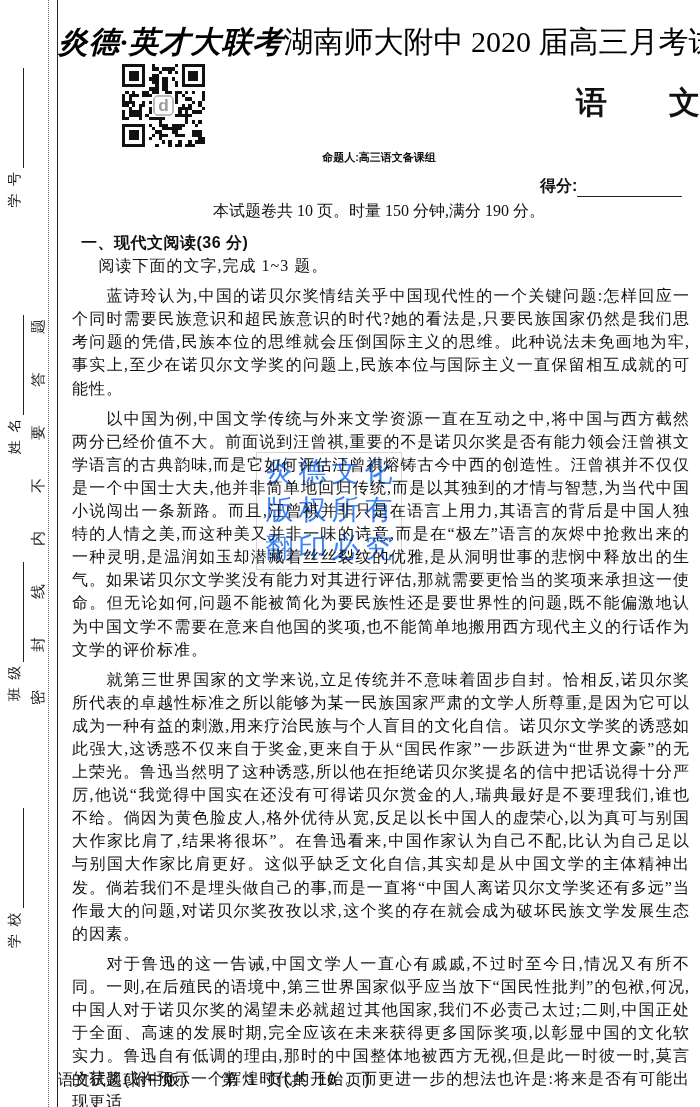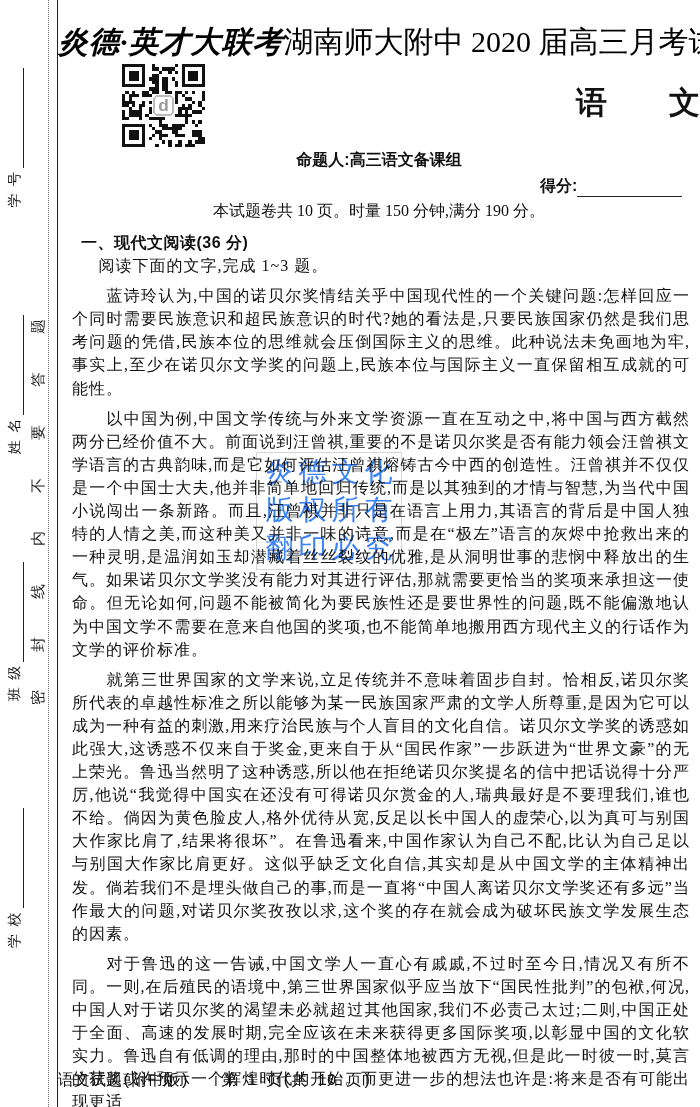--- a/index.html
+++ b/index.html
@@ -29,21 +29,21 @@
   }
   .brand{font-weight:900;font-style:italic;letter-spacing:1px;}
   .qr-box{position:absolute;left:122px;top:64px;width:83px;height:83px;}
   .qr-box svg{width:100%;height:100%;}
   .subject{
     position:absolute;top:82px;left:58px;width:642px;text-align:right;
     font-size:31px;font-weight:bold;font-family:"Liberation Sans","DejaVu Sans",sans-serif;
   }
   .setter{
     position:absolute;top:150px;left:58px;width:642px;text-align:center;
-    font-size:16px;font-weight:bold;font-family:"Liberation Sans","DejaVu Sans",sans-serif;
+    font-size:11px;font-weight:bold;font-family:"Liberation Sans","DejaVu Sans",sans-serif;
   }
   .score-line{position:absolute;top:176px;left:540px;font-size:16px;font-weight:bold;
     font-family:"Liberation Sans","DejaVu Sans",sans-serif;}
   .score-blank{display:inline-block;width:105px;border-bottom:1px solid #222;height:16px;vertical-align:bottom;}
   .exam-info{position:absolute;top:201px;left:58px;width:642px;text-align:center;font-size:16px;}
   
   .article{
     position:absolute;left:65px;top:231px;width:632px;z-index:2;
     font-size:16px;line-height:23.1px;letter-spacing:1px;
   }

